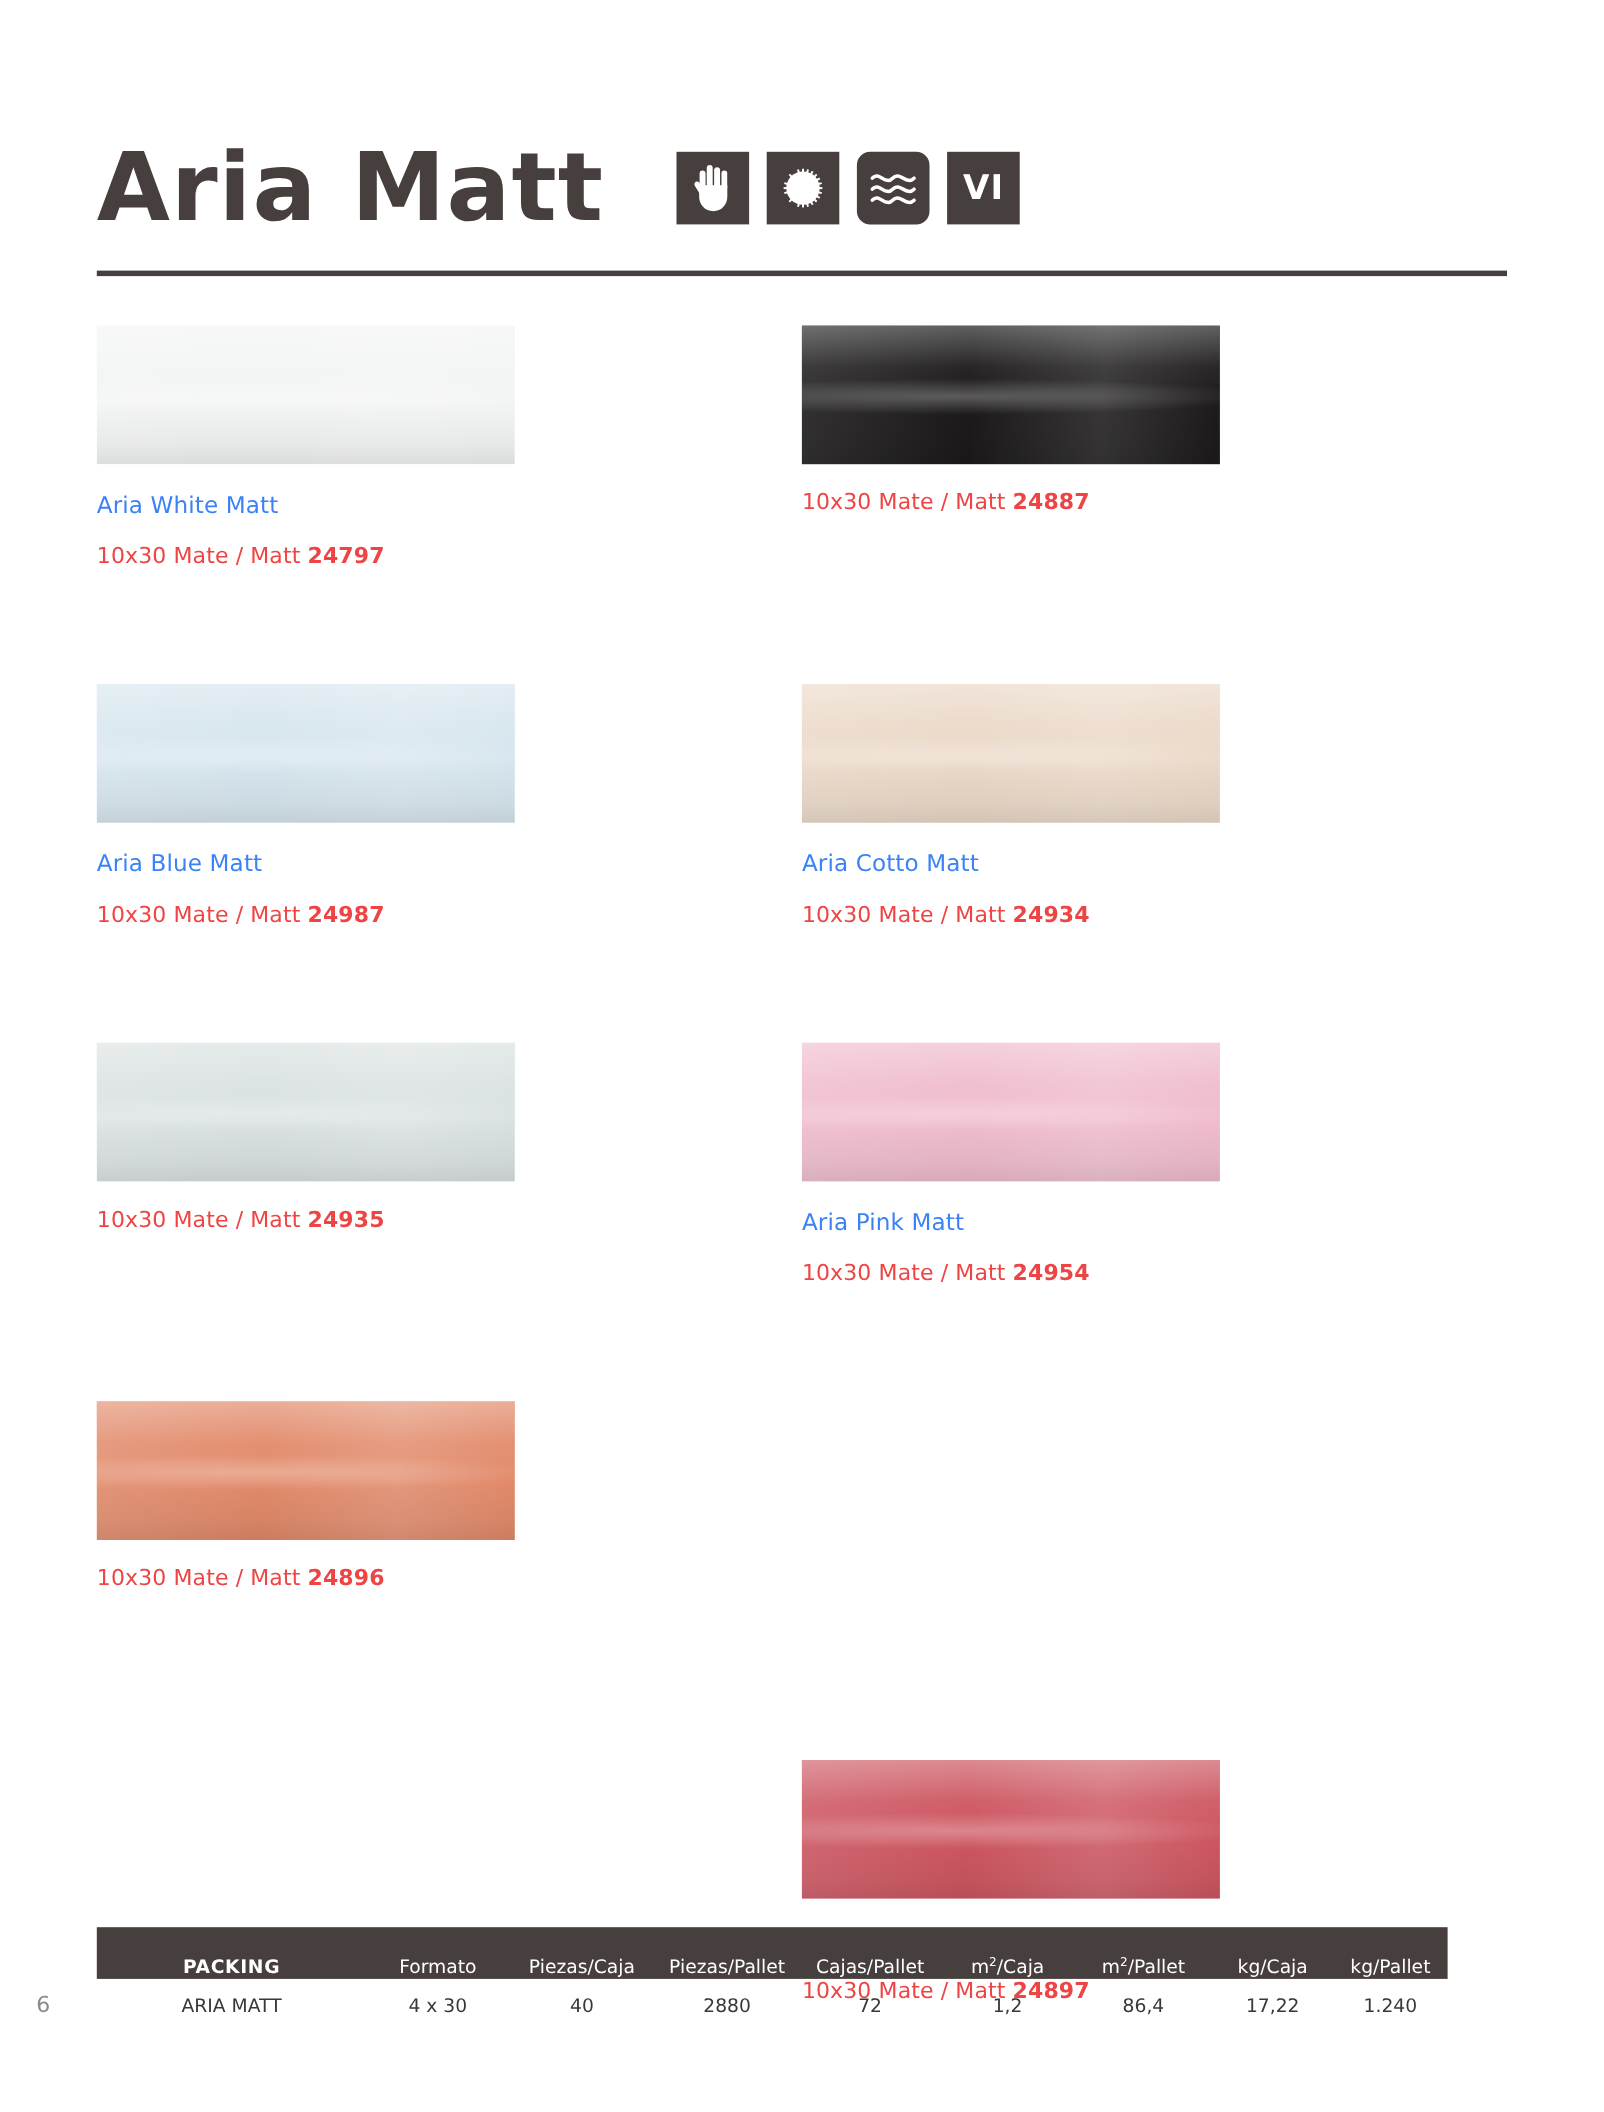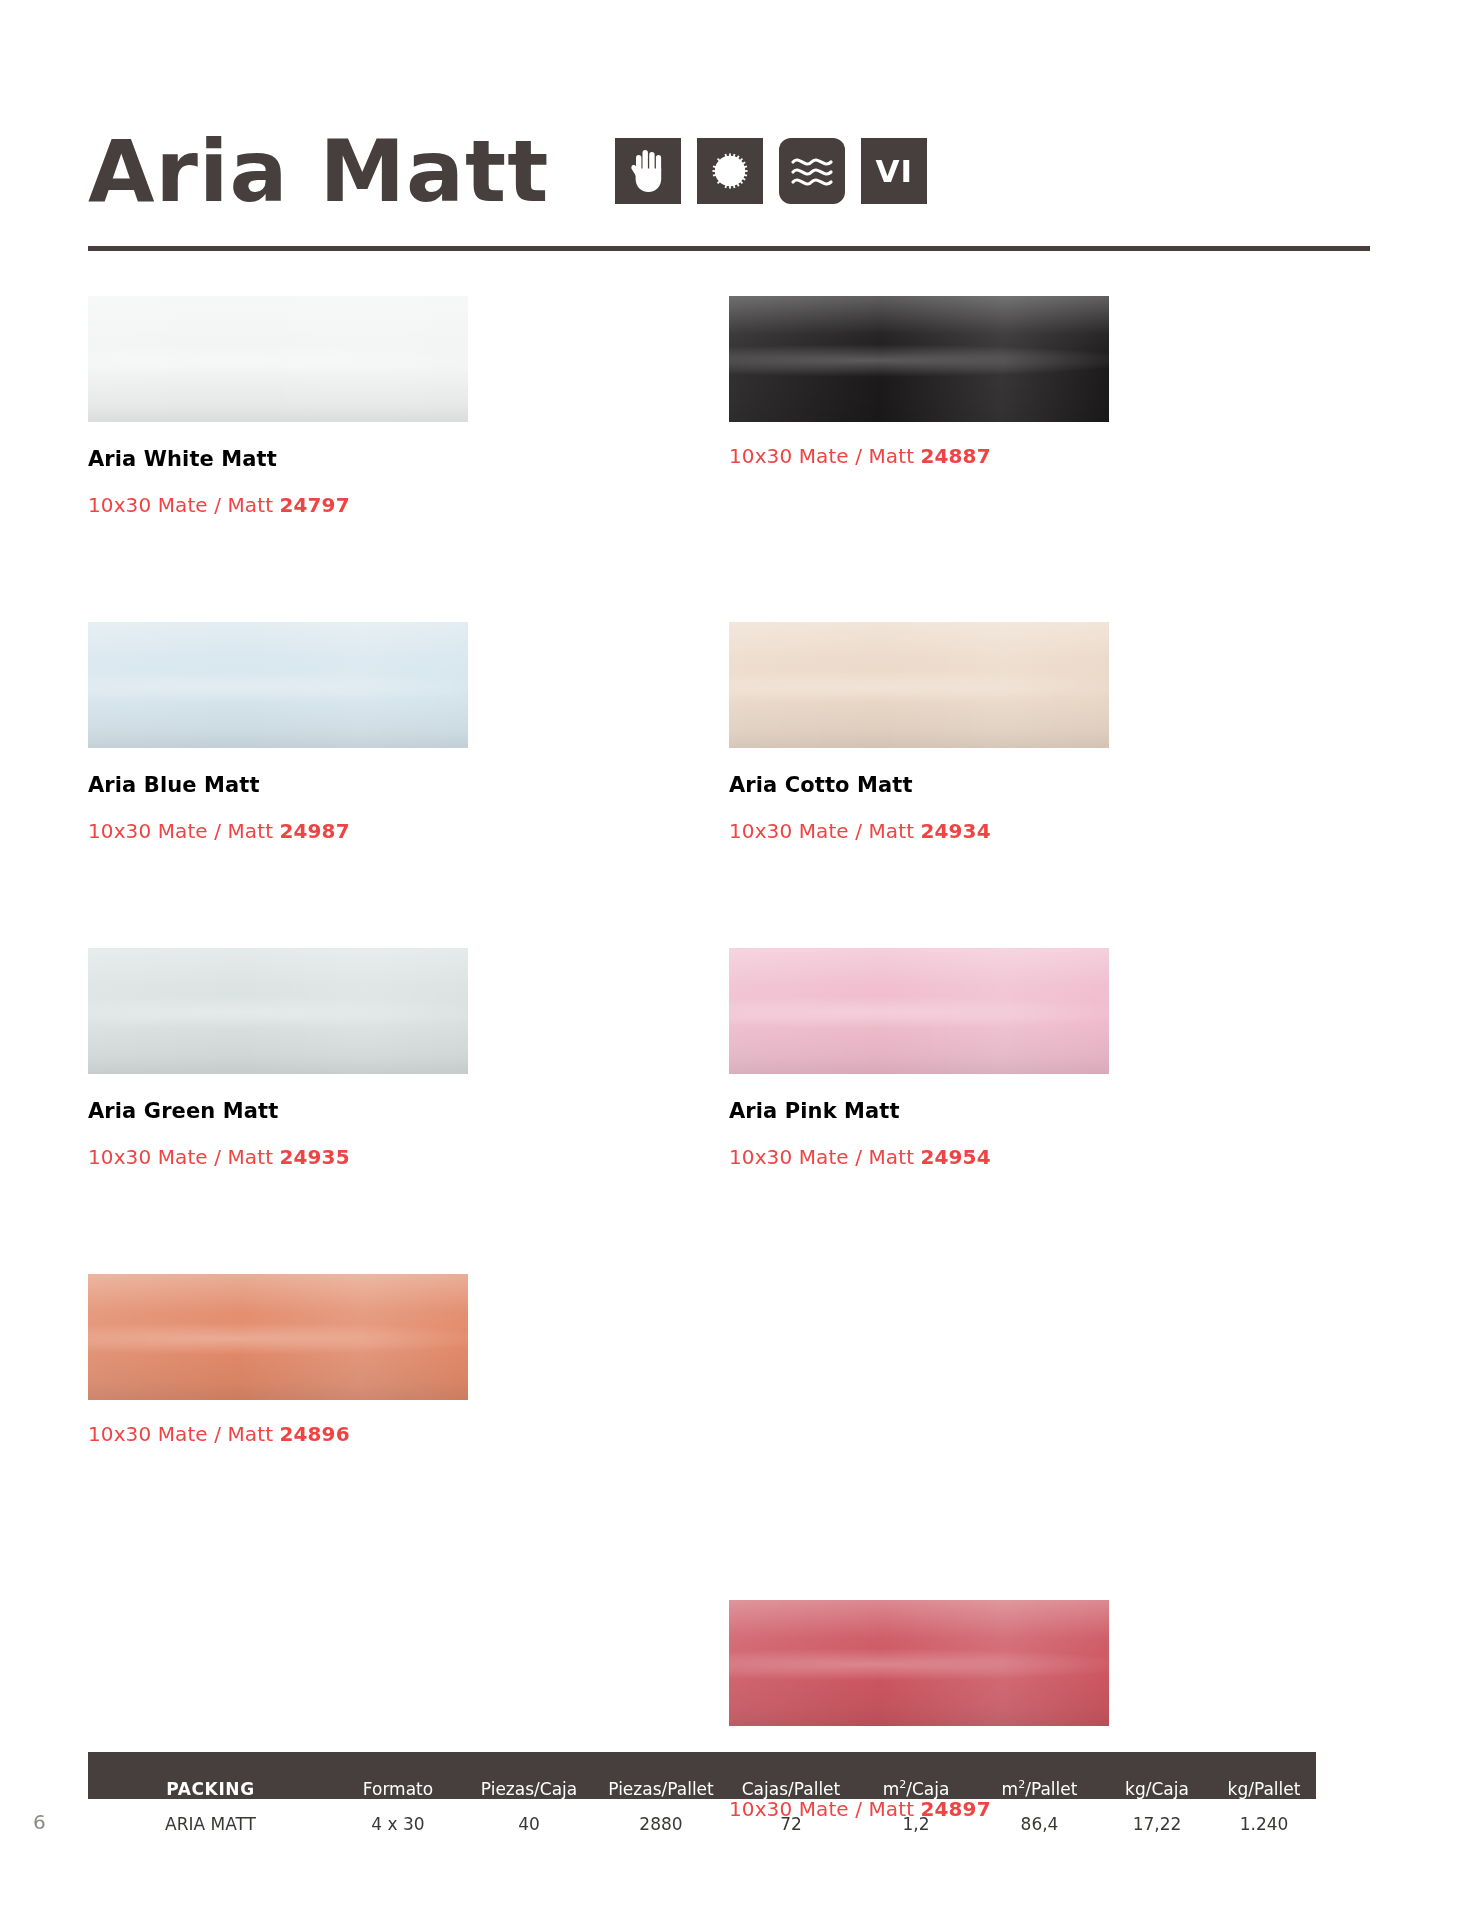--- a/index.html
+++ b/index.html
@@ -108,22 +108,22 @@
     left: -10%;
     top: 38%;
     width: 120%;
     height: 26%;
     background: radial-gradient(ellipse at 40% 50%, rgba(255,255,255,0.28) 0%, rgba(255,255,255,0.0) 70%);
     pointer-events: none;
   }
   .p-name {
     font-family: "DejaVu Sans", sans-serif;
     font-size: 21px;
-    font-weight: 700;
-    color: #000000;
+    font-weight: 400;
+    color: #3b82f6;
     margin-top: 25px;
     letter-spacing: 0.1px;
   }
   .p-spec {
     font-family: "DejaVu Sans", sans-serif;
     font-size: 20px;
     font-weight: 400;
     color: #ef4444;
     margin-top: 22px;
     letter-spacing: 0.1px;
@@ -289,21 +289,20 @@
         <div class="p-spec"><span>10x30 Mate / Matt </span><b>24934</b></div>
       </div>
     </div>
 
     <div class="grid-row">
       <div class="cell">
         <div class="swatch" style="background-color: rgb(218, 226, 225);">
           <div class="gloss"></div>
             <div class="sheen"></div>
         </div>
-        <div class="p-name">Aria Green Matt</div>
         <div class="p-spec"><span>10x30 Mate / Matt </span><b>24935</b></div>
       </div>
       <div class="cell">
         <div class="swatch" style="background-color: rgb(240, 188, 205);">
           <div class="gloss"></div>
             <div class="sheen"></div>
         </div>
         <div class="p-name">Aria Pink Matt</div>
         <div class="p-spec"><span>10x30 Mate / Matt </span><b>24954</b></div>
       </div>

